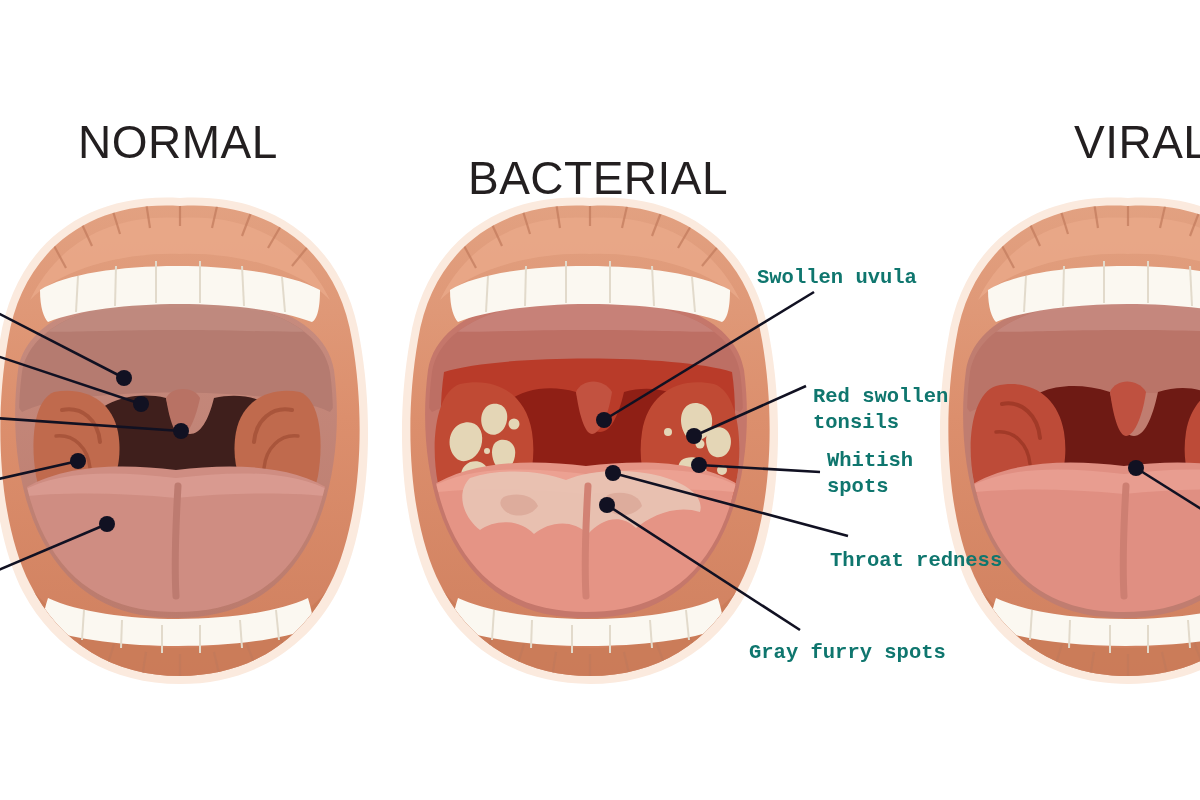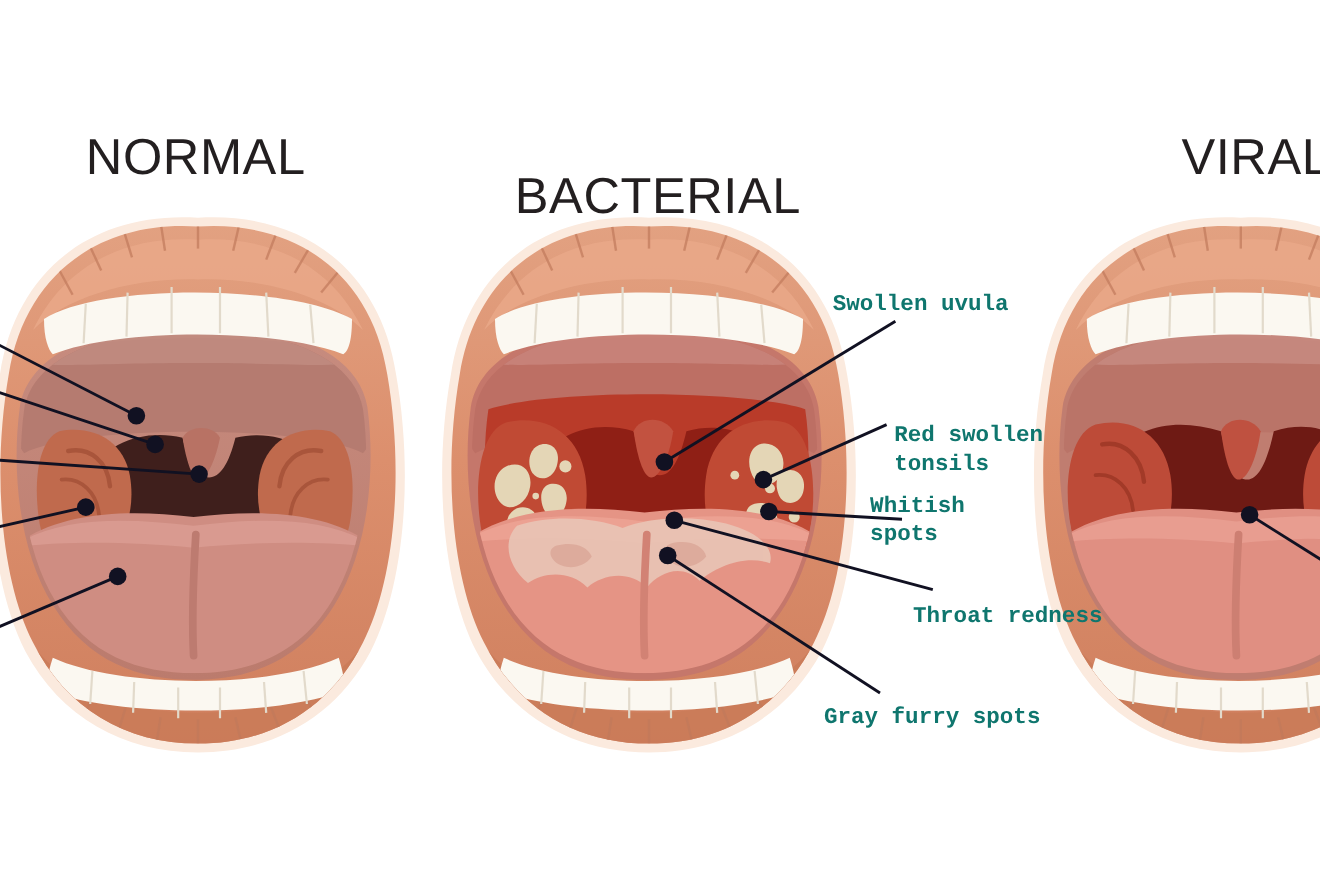--- a/index.html
+++ b/index.html
@@ -37,21 +37,21 @@
     position: absolute;
     font-family: Liberation Mono, monospace;
     font-weight: bold;
     font-size: 20.5px;
     line-height: 26px;
     color: #0f766e;
     white-space: pre-line;
   }
   #label-uvula   { left: 757px; top: 265px; }
   #label-tonsils { left: 813px; top: 358px; margin-top: 26px; }
-  #label-spots   { left: 791px; top: 448px; }
+  #label-spots   { left: 827px; top: 448px; }
   #label-redness { left: 791px; top: 548px; margin-left: 39px; }
   #label-tongue  { left: 749px; top: 640px; }
 </style>
 </head>
 <body>
 
 <div id="stage">
 
   <div class="panel-title" id="title-normal">NORMAL</div>
   <div class="panel-title" id="title-bacterial">BACTERIAL</div>

